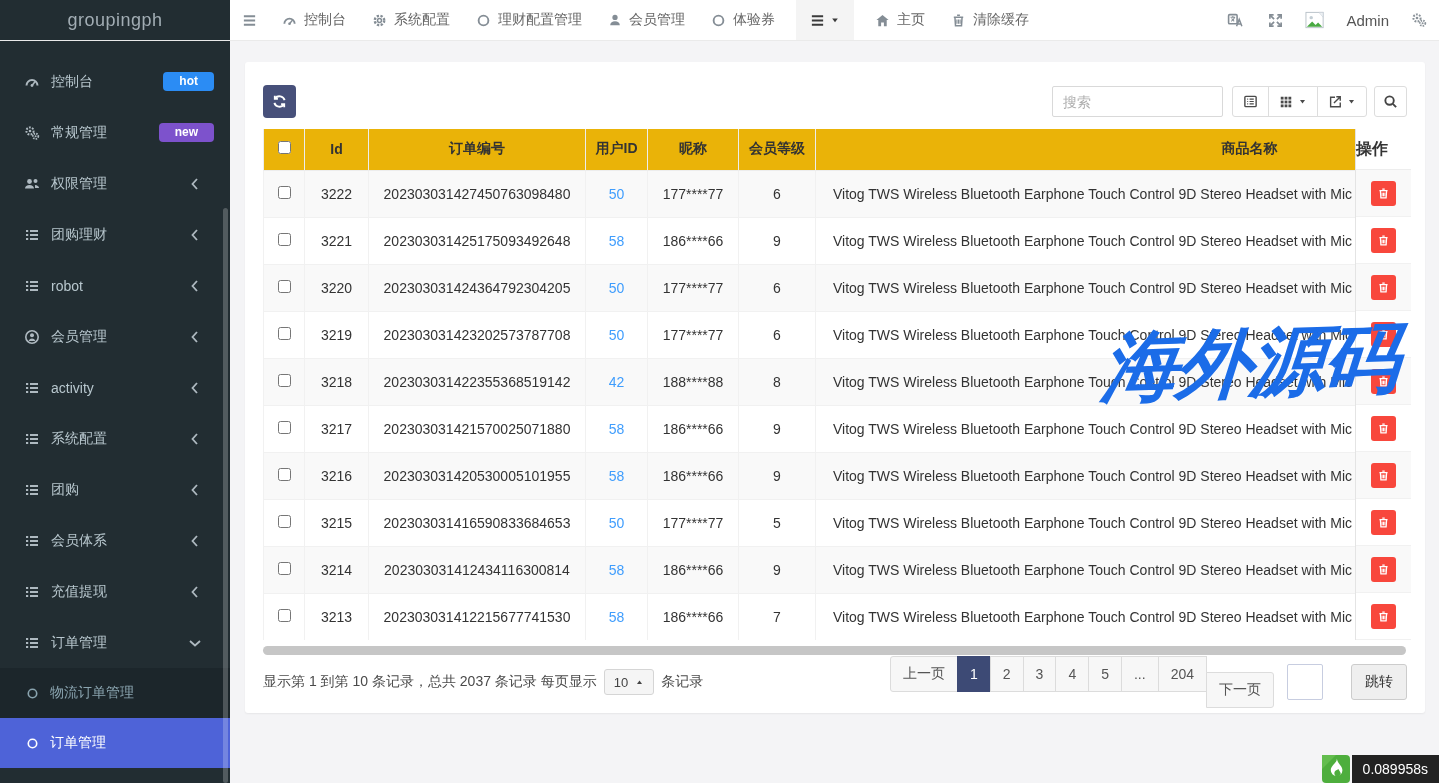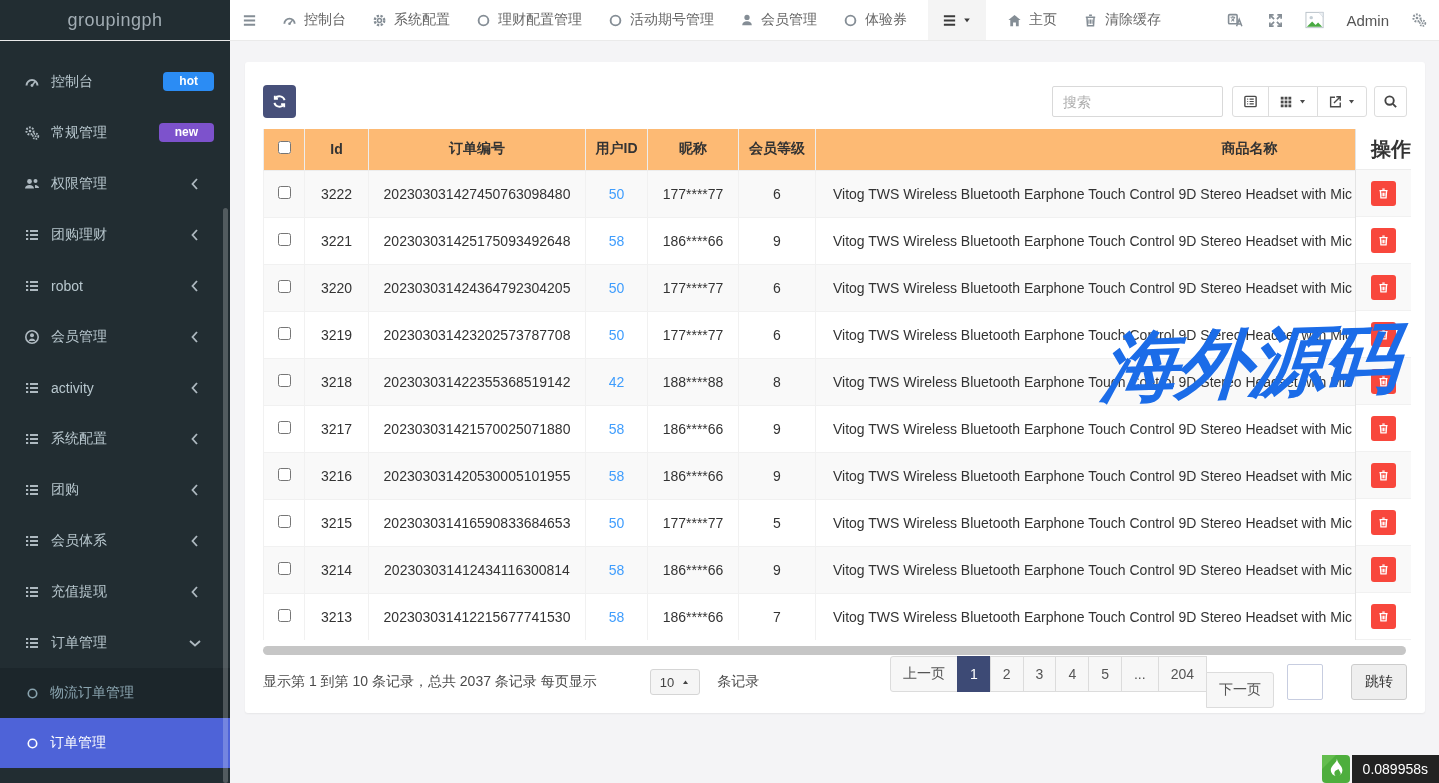--- a/index.html
+++ b/index.html
@@ -41,38 +41,38 @@
   .search-input::placeholder { color:#aeaeae; }
   .btn-group { position:absolute; left:987px; top:24px; height:31px; display:flex; }
   .tbtn { height:31px; border:1px solid #ddd; background:#fff; display:flex; align-items:center; justify-content:center; gap:5px; padding:0 10px; color:#4a4a4a; cursor:pointer; margin-left:-1px; }
   .tbtn:first-child { border-radius:3px 0 0 3px; margin-left:0; }
   .tbtn:last-child { border-radius:0 3px 3px 0; }
   .btn-search { position:absolute; left:1129px; top:24px; width:33px; height:31px; border:1px solid #ddd; background:#fff; border-radius:3px; color:#444; display:flex; align-items:center; justify-content:center; cursor:pointer; }
 
   
   .table-wrap { position:absolute; left:18px; top:67px; width:1148px; height:511px; overflow:hidden; }
   table { width:1420px; table-layout:fixed; border-collapse:collapse; font-size:14px; color:#333; }
-  th { height:41px; font-weight:700; text-align:center; border:1px solid #ededed; border-top:none; background:#fdba74; }
+  th { height:41px; font-weight:700; text-align:center; border:1px solid #ededed; border-top:none; background:#eab308; }
   td { height:47px; text-align:center; border:1px solid #f1f1f1; }
   tbody tr:nth-child(odd) { background:#f9f9f9; }
   td.product { text-align:left; padding-left:17px; white-space:nowrap; }
   a.uid { color:#3f9dfd; text-decoration:none; }
   .op-col { position:absolute; top:0; right:0; width:56px; height:511px; border-left:1px solid #e4e4e4; background:#fff; }
-  .op-head { height:41px; line-height:40px; text-align:right; font-weight:700; font-size:20px; color:#333; border-bottom:1px solid #ededed; background:#fff; }
+  .op-head { height:41px; line-height:40px; text-align:left; font-weight:700; font-size:16px; color:#333; border-bottom:1px solid #ededed; background:#fff; }
   .op-cell { height:47px; border-bottom:1px solid #f1f1f1; display:flex; align-items:center; justify-content:center; }
   .op-body .op-cell:nth-child(odd) { background:#f9f9f9; }
   .btn-del { width:25px; height:25px; background:#f8473c; border:none; border-radius:3px; color:#fff; display:flex; align-items:center; justify-content:center; cursor:pointer; }
 
   .hscroll { position:absolute; left:18px; top:584px; width:1148px; height:9px; }
   .hthumb { width:1143px; height:9px; background:#c6c6c6; border-radius:5px; cursor:pointer; }
 
   
   .card-footer { position:absolute; left:18px; top:600px; width:1144px; height:40px; display:flex; align-items:center; }
-  .pg-info { display:flex; align-items:center; gap:17px; font-size:14px; color:#4a4a4a; }
-  .pp-btn { display:flex; align-items:center; gap:7px; border:1px solid #d5d5d5; background:#f5f5f5; border-radius:3px; height:26px; padding:0 9px; font-size:13px; color:#444; cursor:pointer;margin-left:36px; }
+  .pg-info { display:flex; align-items:center; gap:7px; font-size:14px; color:#4a4a4a; }
+  .pp-btn { display:flex; align-items:center; gap:7px; border:1px solid #d5d5d5; background:#f5f5f5; border-radius:3px; height:26px; padding:0 9px; font-size:13px; color:#444; cursor:pointer; }
   .pager { display:flex; list-style:none; margin-left:auto; }
   .page-btn { min-width:33px; height:36px; border:1px solid #dcdcdc; background:#f7f7f7; color:#555; font-size:14px; display:flex; align-items:center; justify-content:center; padding:0 12px; margin-left:-1px; cursor:pointer; }
   .pager .page-btn:first-child { border-radius:3px 0 0 3px; margin-left:0; }
   .pager .page-btn:last-child { border-radius:0 3px 3px 0;margin-top:16px; }
   .page-btn.active { background:#3d4a75; border-color:#3d4a75; color:#fff; }
   .jump-input { width:36px; height:36px; border:1px solid #c7cde0; border-radius:2px; margin-left:13px; padding:0 6px; font-size:14px; outline:none; }
   .jump-btn { height:36px; border:1px solid #ccc; background:#efefef; border-radius:3px; margin-left:28px; padding:0 13px; font-size:14px; color:#333; cursor:pointer; }
 
   
   .watermark { position:absolute; left:872px; top:272px; font-family:"DejaVu Serif","Liberation Serif",serif; font-style:italic; font-weight:700; font-size:76px; color:#1b6ce8; transform:rotate(-2deg) skewX(-6deg); letter-spacing:-2px; pointer-events:none; z-index:20; white-space:nowrap; }
@@ -205,26 +205,20 @@
         <svg class="icn" width="15" height="15">
           <use href="#i-gear"></use>
         </svg>
         <span>系统配置</span>
       </a>
     <a class="nav-item">
         <svg class="icn" width="15" height="15">
           <use href="#i-circle"></use>
         </svg>
         <span>理财配置管理</span>
-      </a>
-    <a class="nav-item">
-        <svg class="icn" width="15" height="15">
-          <use href="#i-circle"></use>
-        </svg>
-        <span>活动期号管理</span>
       </a>
     <a class="nav-item">
         <svg class="icn" width="14" height="14">
           <use href="#i-user"></use>
         </svg>
         <span>会员管理</span>
       </a>
     <a class="nav-item">
         <svg class="icn" width="15" height="15">
           <use href="#i-circle"></use>

